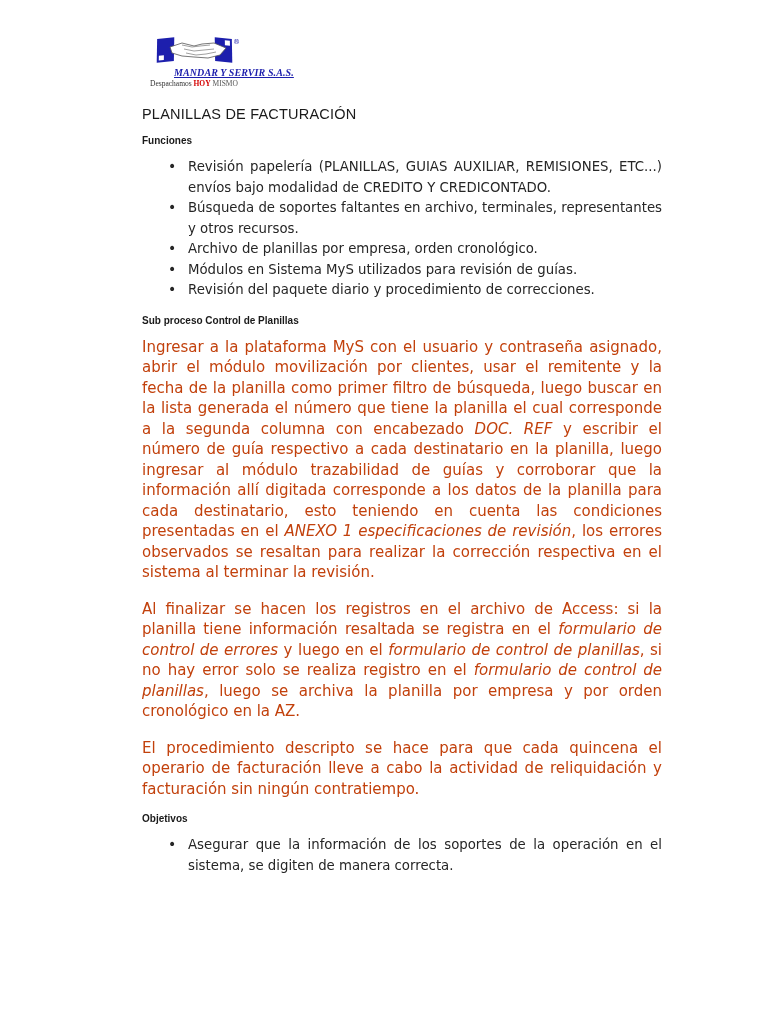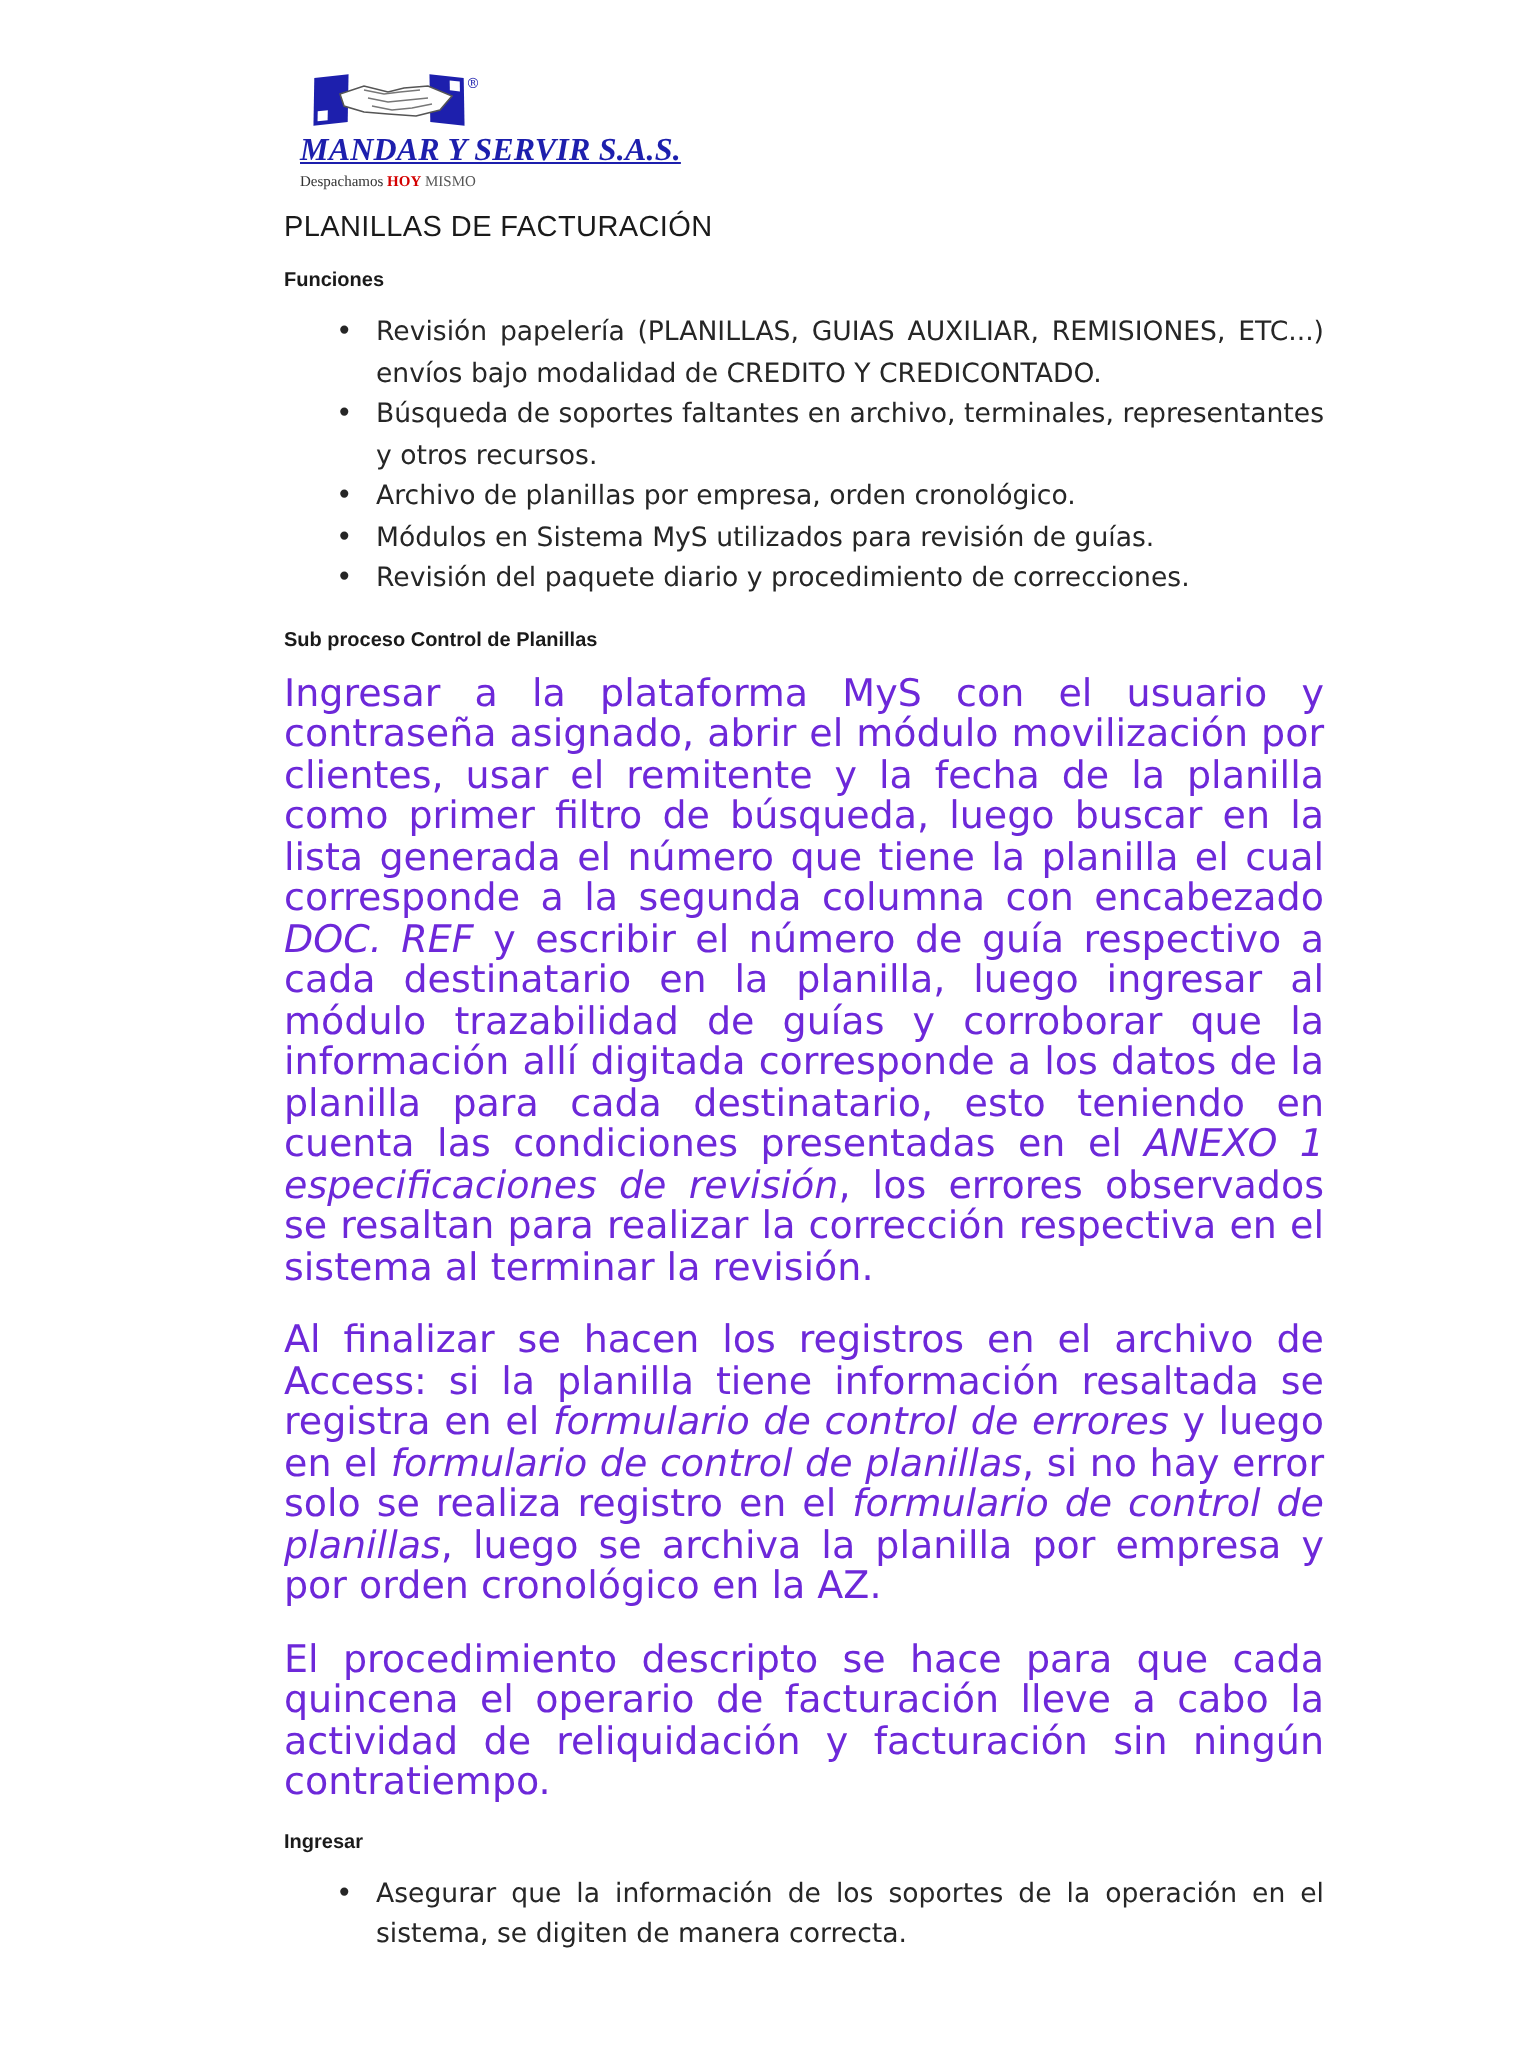--- a/index.html
+++ b/index.html
@@ -81,25 +81,26 @@
     top: 2px;
     font-size: 7px;
     color: #1d1fad;
     font-family: "DejaVu Serif", serif;
   }
   .logo-name {
     margin-top: 1px;
     font-family: "Liberation Serif", "DejaVu Serif", serif;
     font-style: italic;
     font-weight: bold;
-    font-size: 16px;
+    font-size: 10px;
     letter-spacing: 0.1px;
     color: #1d1fad;
     text-decoration: underline;
     white-space: nowrap;
+    margin-left: 24px;
   }
   .logo-tagline {
     margin-top: 1px;
     font-family: Liberation Serif, serif;
     font-size: 7.5px;
     color: #333333;
     white-space: nowrap;
   }
   .logo-tagline .hot {
     color: #d40000;
@@ -149,25 +150,25 @@
   }
   ul.bullets li:before {
     content: "\2022";
     position: absolute;
     left: 26px;
     top: -1px;
     font-size: 14px;
     color: #262626;
   }
   p.para {
-    font-size: 19px;
+    font-size: 15px;
     line-height: 20.5px;
     text-align: justify;
     margin: 0 0 16px 0;
-    color: #6d28d9;
+    color: #c2410c;
     text-justify: inter-word;
   }
   p.para.last { margin-bottom: 13px; }
   em.it {
     font-style: italic;
   }
   .spacer-md { height: 14px; }
 </style>
 </head>
 <body>
@@ -210,20 +211,20 @@
 
     <h2 class="section-head">Sub proceso Control de Planillas</h2>
 
 
     <p class="para"><span>Ingresar a la plataforma MyS con el usuario y contraseña asignado, abrir el módulo movilización por clientes, usar el remitente y la fecha de la planilla como primer filtro de búsqueda, luego buscar en la lista generada el número que tiene la planilla el cual corresponde a la segunda columna con encabezado </span><em class="it">DOC. REF</em><span> y escribir el número de guía respectivo a cada destinatario en la planilla, luego ingresar al módulo trazabilidad de guías y corroborar que la información allí digitada corresponde a los datos de la planilla para cada destinatario, esto teniendo en cuenta las condiciones presentadas en el </span><em class="it">ANEXO 1 especificaciones de revisión</em><span>, los errores observados se resaltan para realizar la corrección respectiva en el sistema al terminar la revisión.</span></p>
 
     <p class="para"><span>Al finalizar se hacen los registros en el archivo de Access: si la planilla tiene información resaltada se registra en el </span><em class="it">formulario de control de errores</em><span> y luego en el </span><em class="it">formulario de control de planillas</em><span>, si no hay error solo se realiza registro en el </span><em class="it">formulario de control de planillas</em><span>, luego se archiva la planilla por empresa y por orden cronológico en la AZ.</span></p>
 
     <p class="para last">El procedimiento descripto se hace  para que cada quincena el operario de facturación lleve a cabo la actividad de reliquidación y facturación sin ningún contratiempo.</p>
 
-    <h2 class="section-head tight">Ingresar</h2>
+    <h2 class="section-head tight">Objetivos</h2>
 
     <ul class="bullets">
       <li>Asegurar que la información de los soportes de la operación en el sistema, se digiten de manera correcta.</li>
     </ul>
 
   </div>
 </div>
 
 </body></html>

